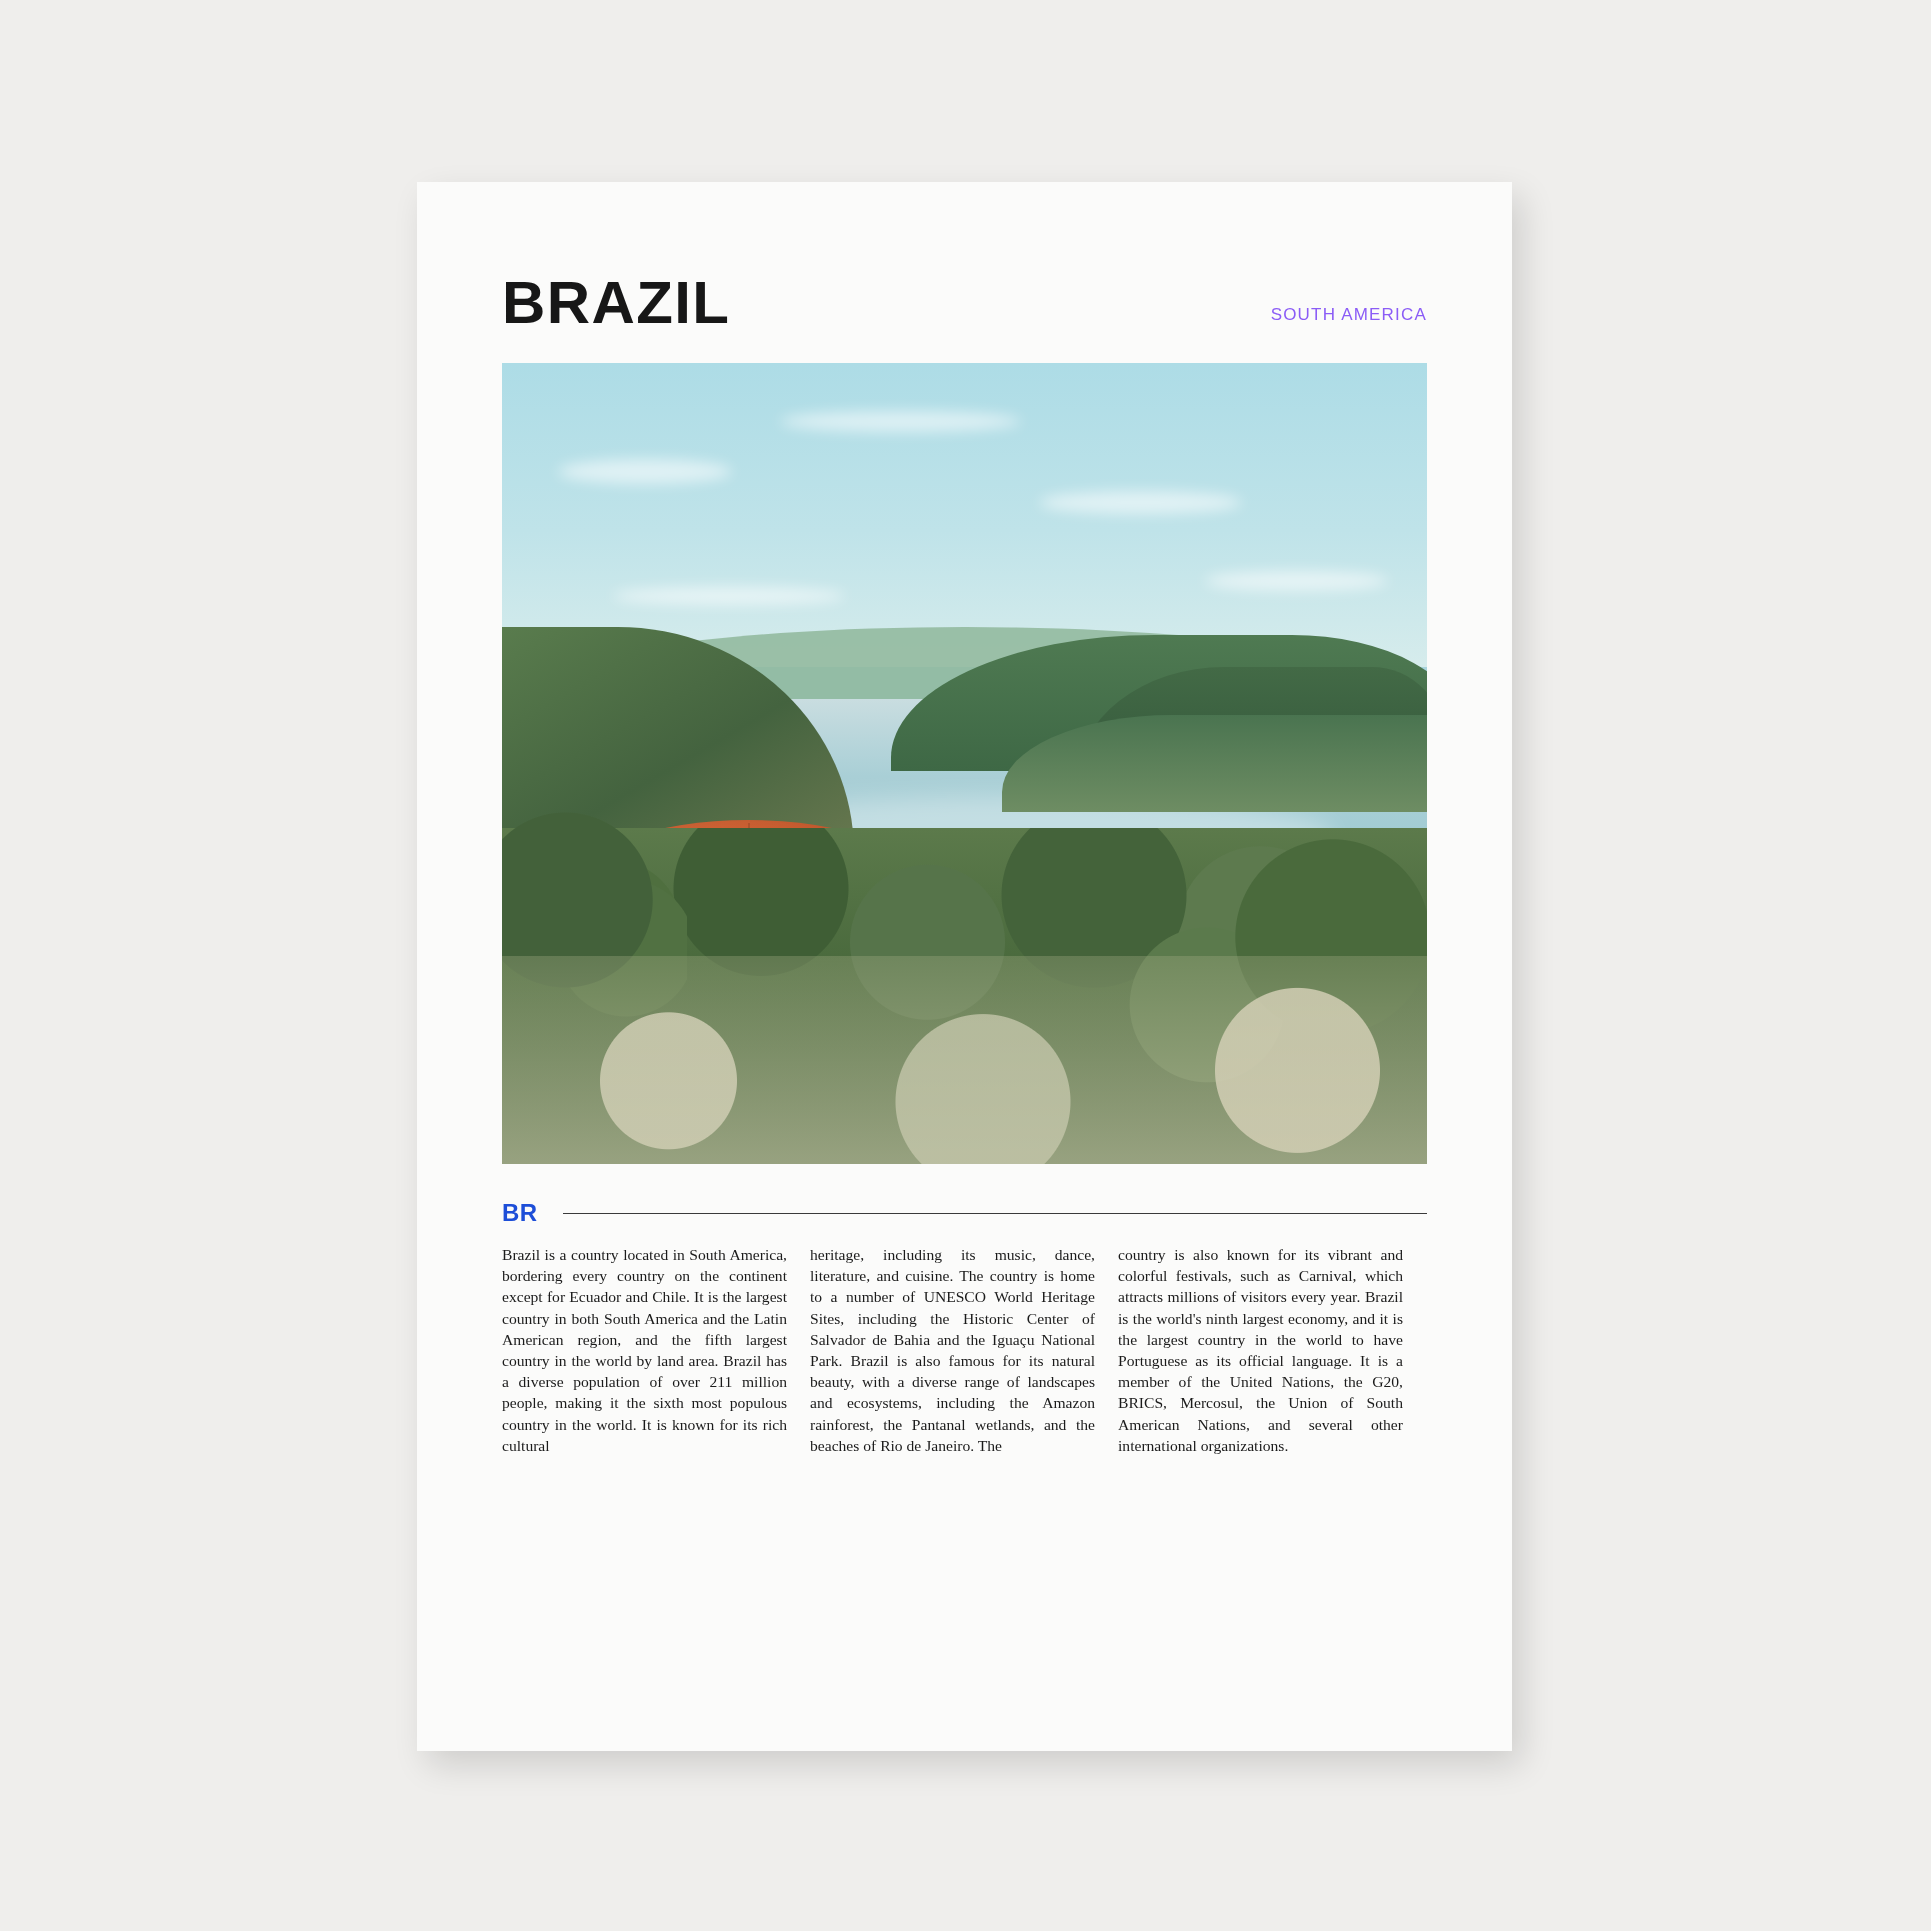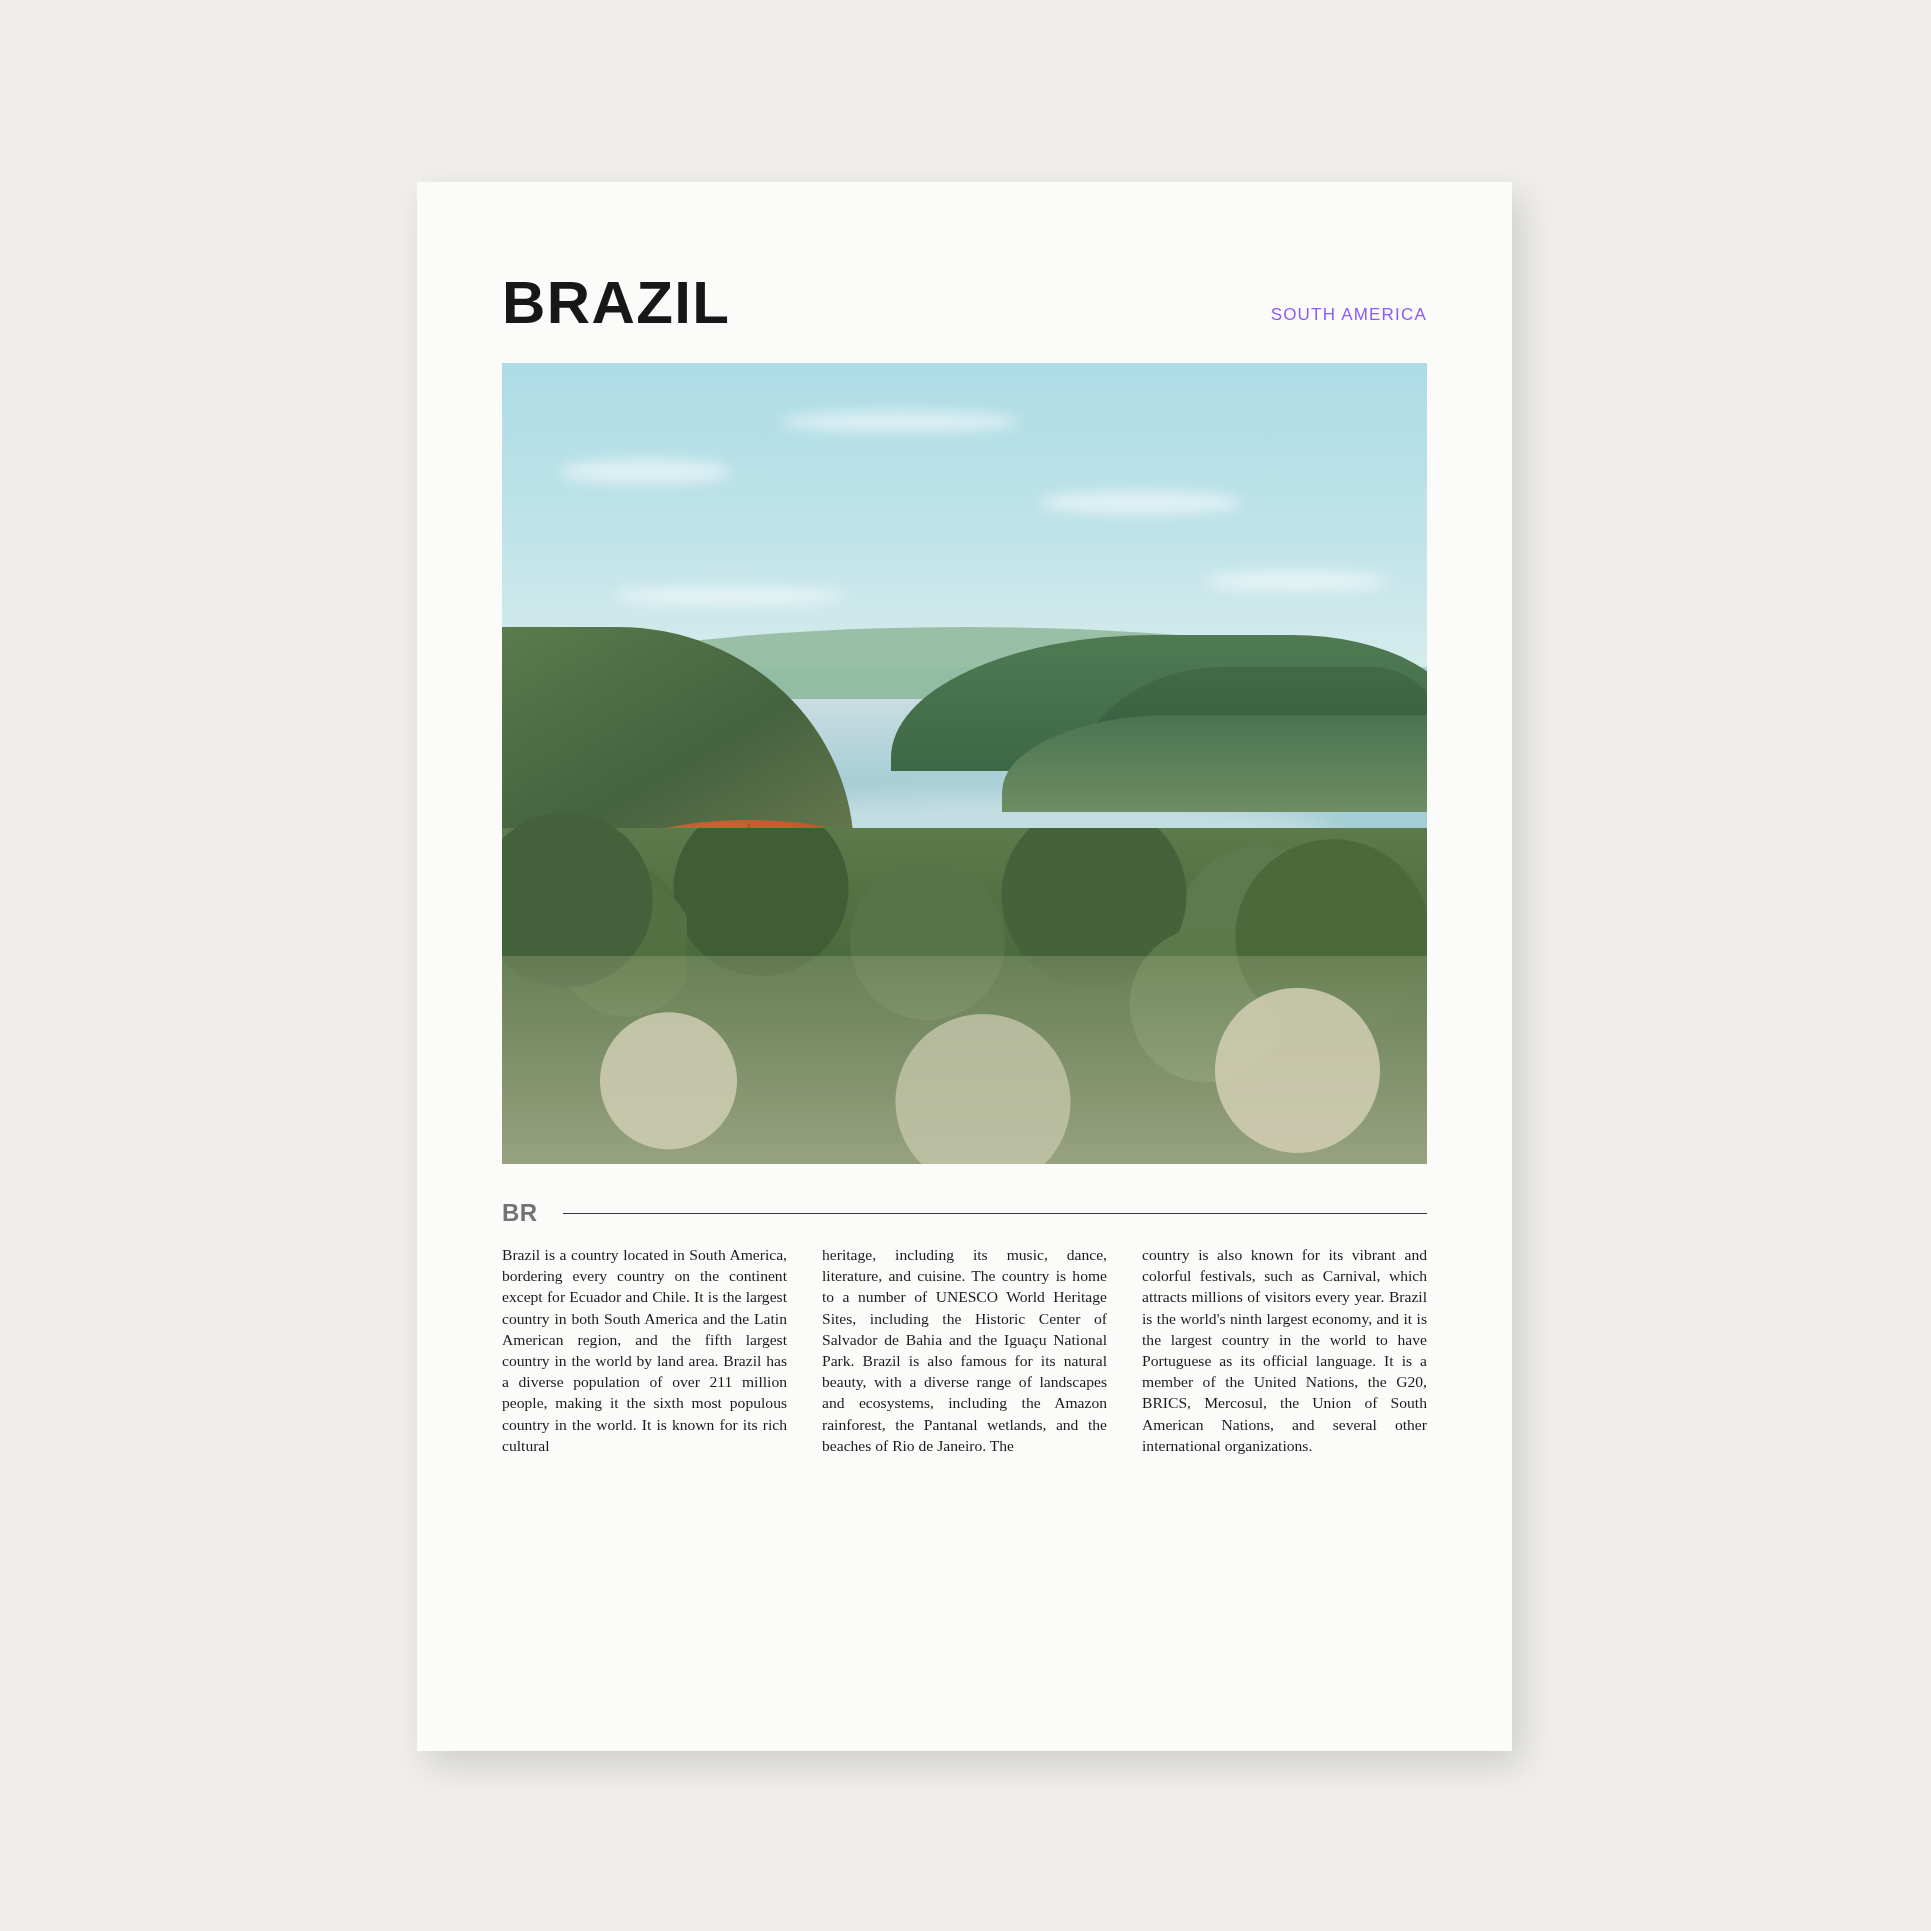--- a/index.html
+++ b/index.html
@@ -242,38 +242,38 @@
     top: 1017px;
     width: 925px;
     display: flex;
     align-items: center;
   }
   .code {
     font-family: "Liberation Sans", sans-serif;
     font-weight: bold;
     font-size: 24px;
     letter-spacing: 0.5px;
-    color: #737373;
+    color: #1d4ed8;
     white-space: nowrap;
   }
   .rule {
     flex: 1;
     height: 1px;
     background: #3a3a3a;
     margin-left: 25px;
   }
 
   
   .columns {
     position: absolute;
     left: 85px;
     top: 1062px;
     width: 925px;
     display: flex;
-    gap: 35px;
+    gap: 23px;
   }
   .col {
     width: 285px;
     font-family: "Liberation Serif", serif;
     font-size: 15.6px;
     line-height: 1.36;
     color: #1b1b1b;
     text-align: justify;
     text-justify: inter-word;
     hyphens: auto;

